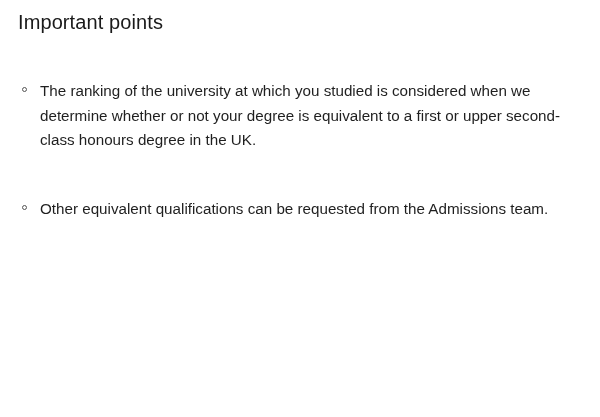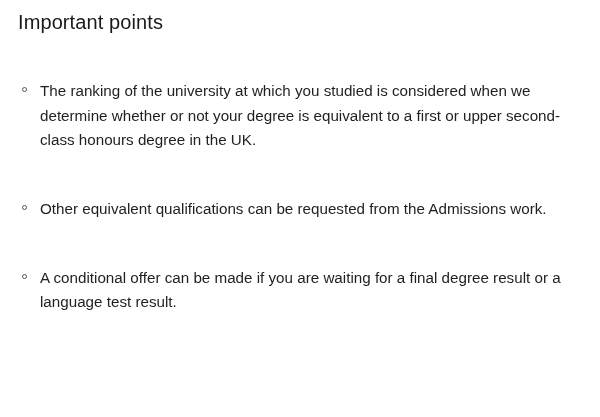--- a/index.html
+++ b/index.html
@@ -65,21 +65,17 @@
 
   <h1 class="page-title">Important points</h1>
 
   <ul class="points">
     <li>
       <span class="bullet"></span>
       <span class="text">The ranking of the university at which you studied is considered when we determine whether or not your degree is equivalent to a first or upper second-class honours degree in the UK.</span>
     </li>
     <li>
       <span class="bullet"></span>
-      <span class="text">Other equivalent qualifications can be requested from the Admissions work.</span>
-    </li>
-    <li>
-      <span class="bullet"></span>
-      <span class="text">A conditional offer can be made if you are waiting for a final degree result or a language test result.</span>
+      <span class="text">Other equivalent qualifications can be requested from the Admissions team.</span>
     </li>
   </ul>
 
 </div>
 
 </body></html>

